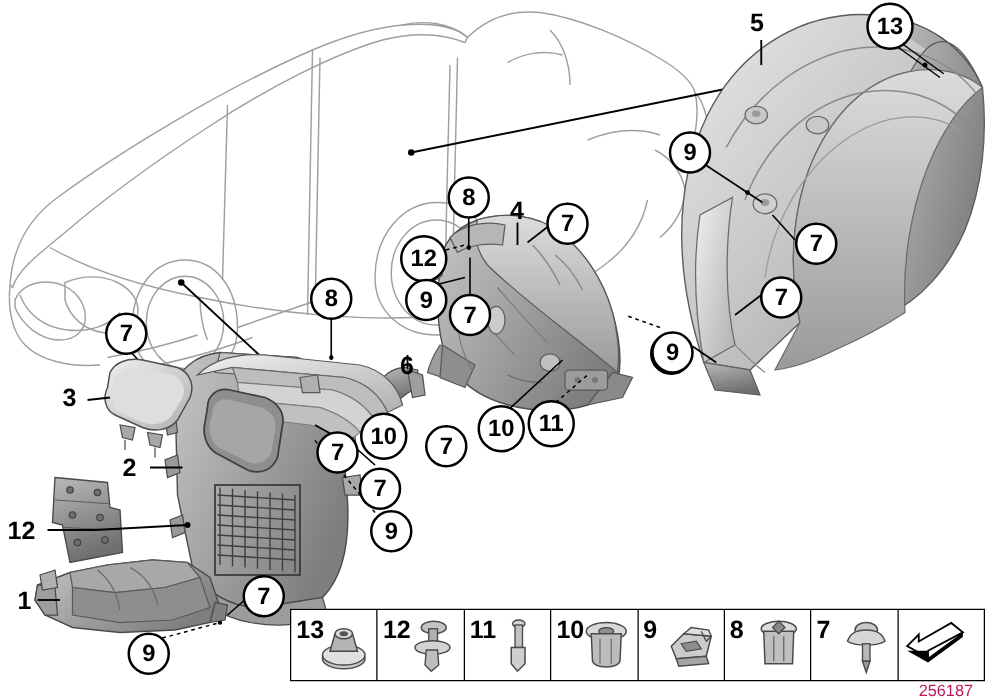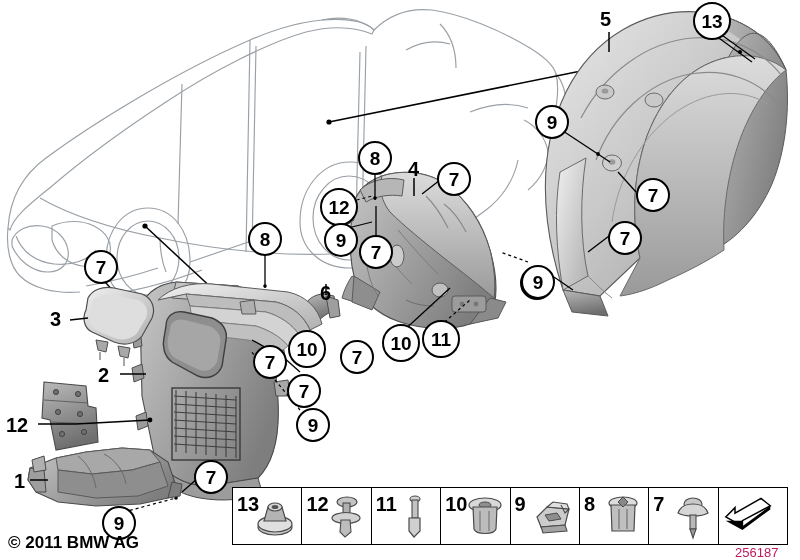--- a/index.html
+++ b/index.html
@@ -448,15 +448,14 @@
       <span class="lnum"></span>
       <svg class="lico" viewBox="0 0 56 50" style="left:3px;right:auto;width:52px;">
         <path d="M4,26 L14,16 L14,22 L42,6 L52,14 L22,30 L22,36 Z" fill="#ffffff" stroke="#000" stroke-width="1.6" stroke-linejoin="miter"></path>
         <path d="M4,30 L22,40 L52,18 L52,14 L22,36 L22,30 Z" fill="#000"></path>
       </svg>
     </div>
 
   </div>
 
   <div id="diagid">256187</div>
-  <div id="copyright">© 2011 BMW AG</div>
 
 </div>
 
 </body></html>

